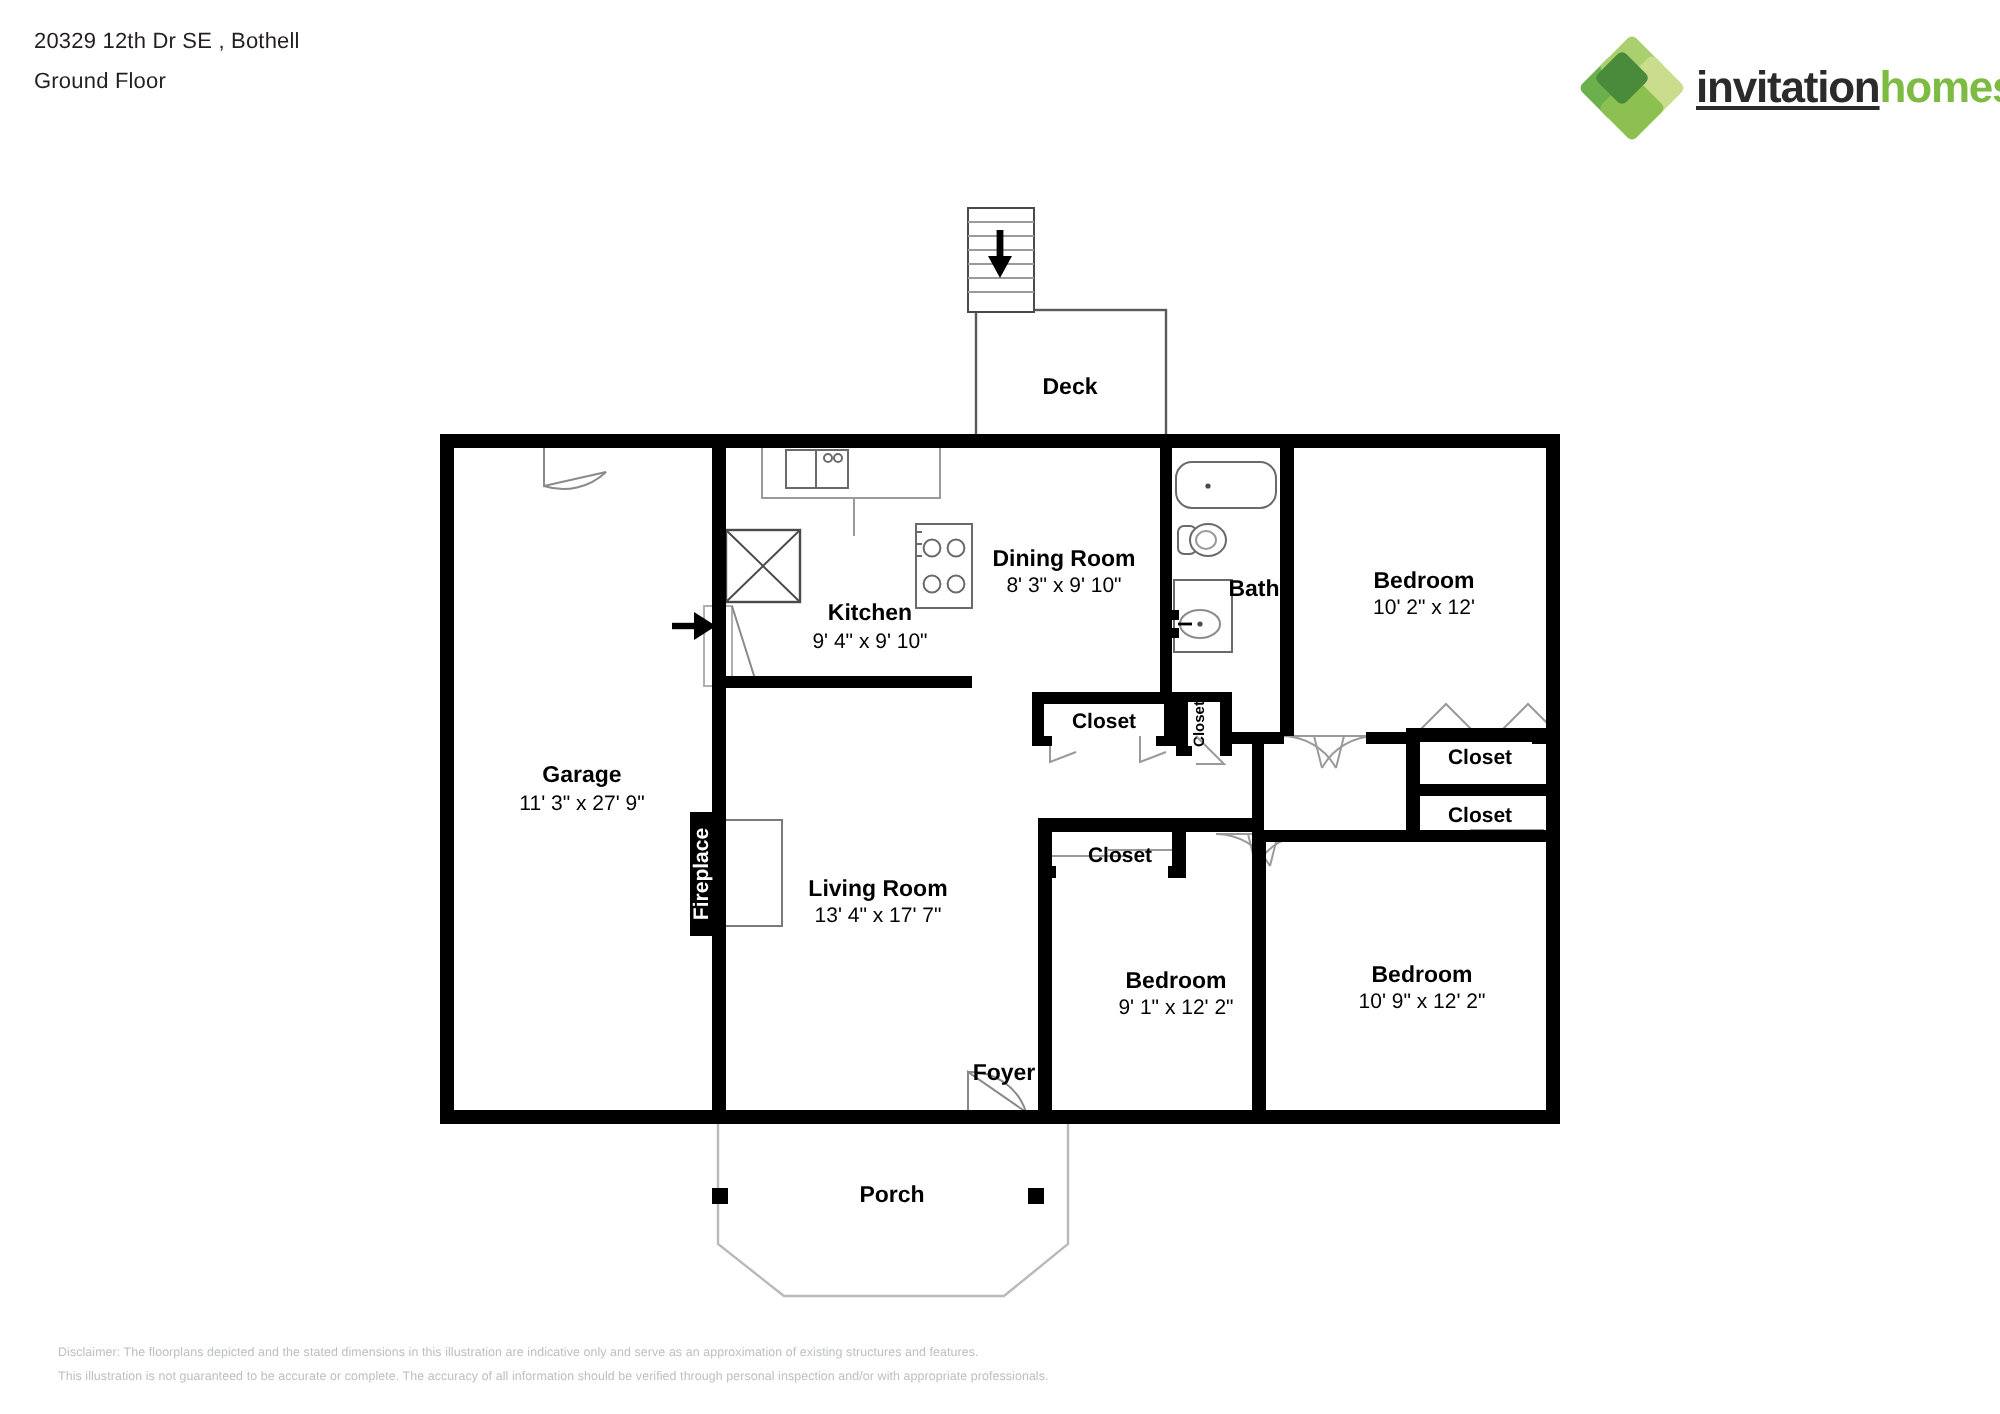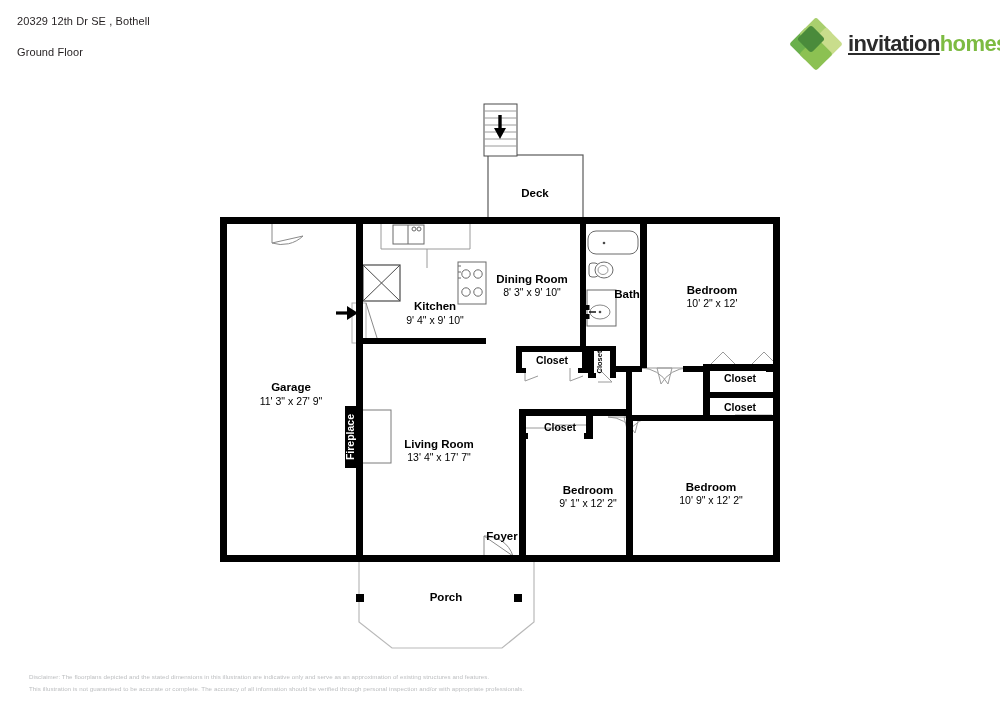--- a/index.html
+++ b/index.html
@@ -22,21 +22,21 @@
     left: 17px;
     top: 13px;
     font-size: 11px;
     line-height: 16px;
     color: #231f20;
     letter-spacing: .1px;
   }
   #header-floor {
     position: absolute;
     left: 17px;
-    top: 44px;
+    top: 33px;
     font-size: 11px;
     line-height: 16px;
     color: #231f20;
     letter-spacing: .1px;
   }
 
   
   #brand-logo {
     position: absolute;
     left: 793px;

